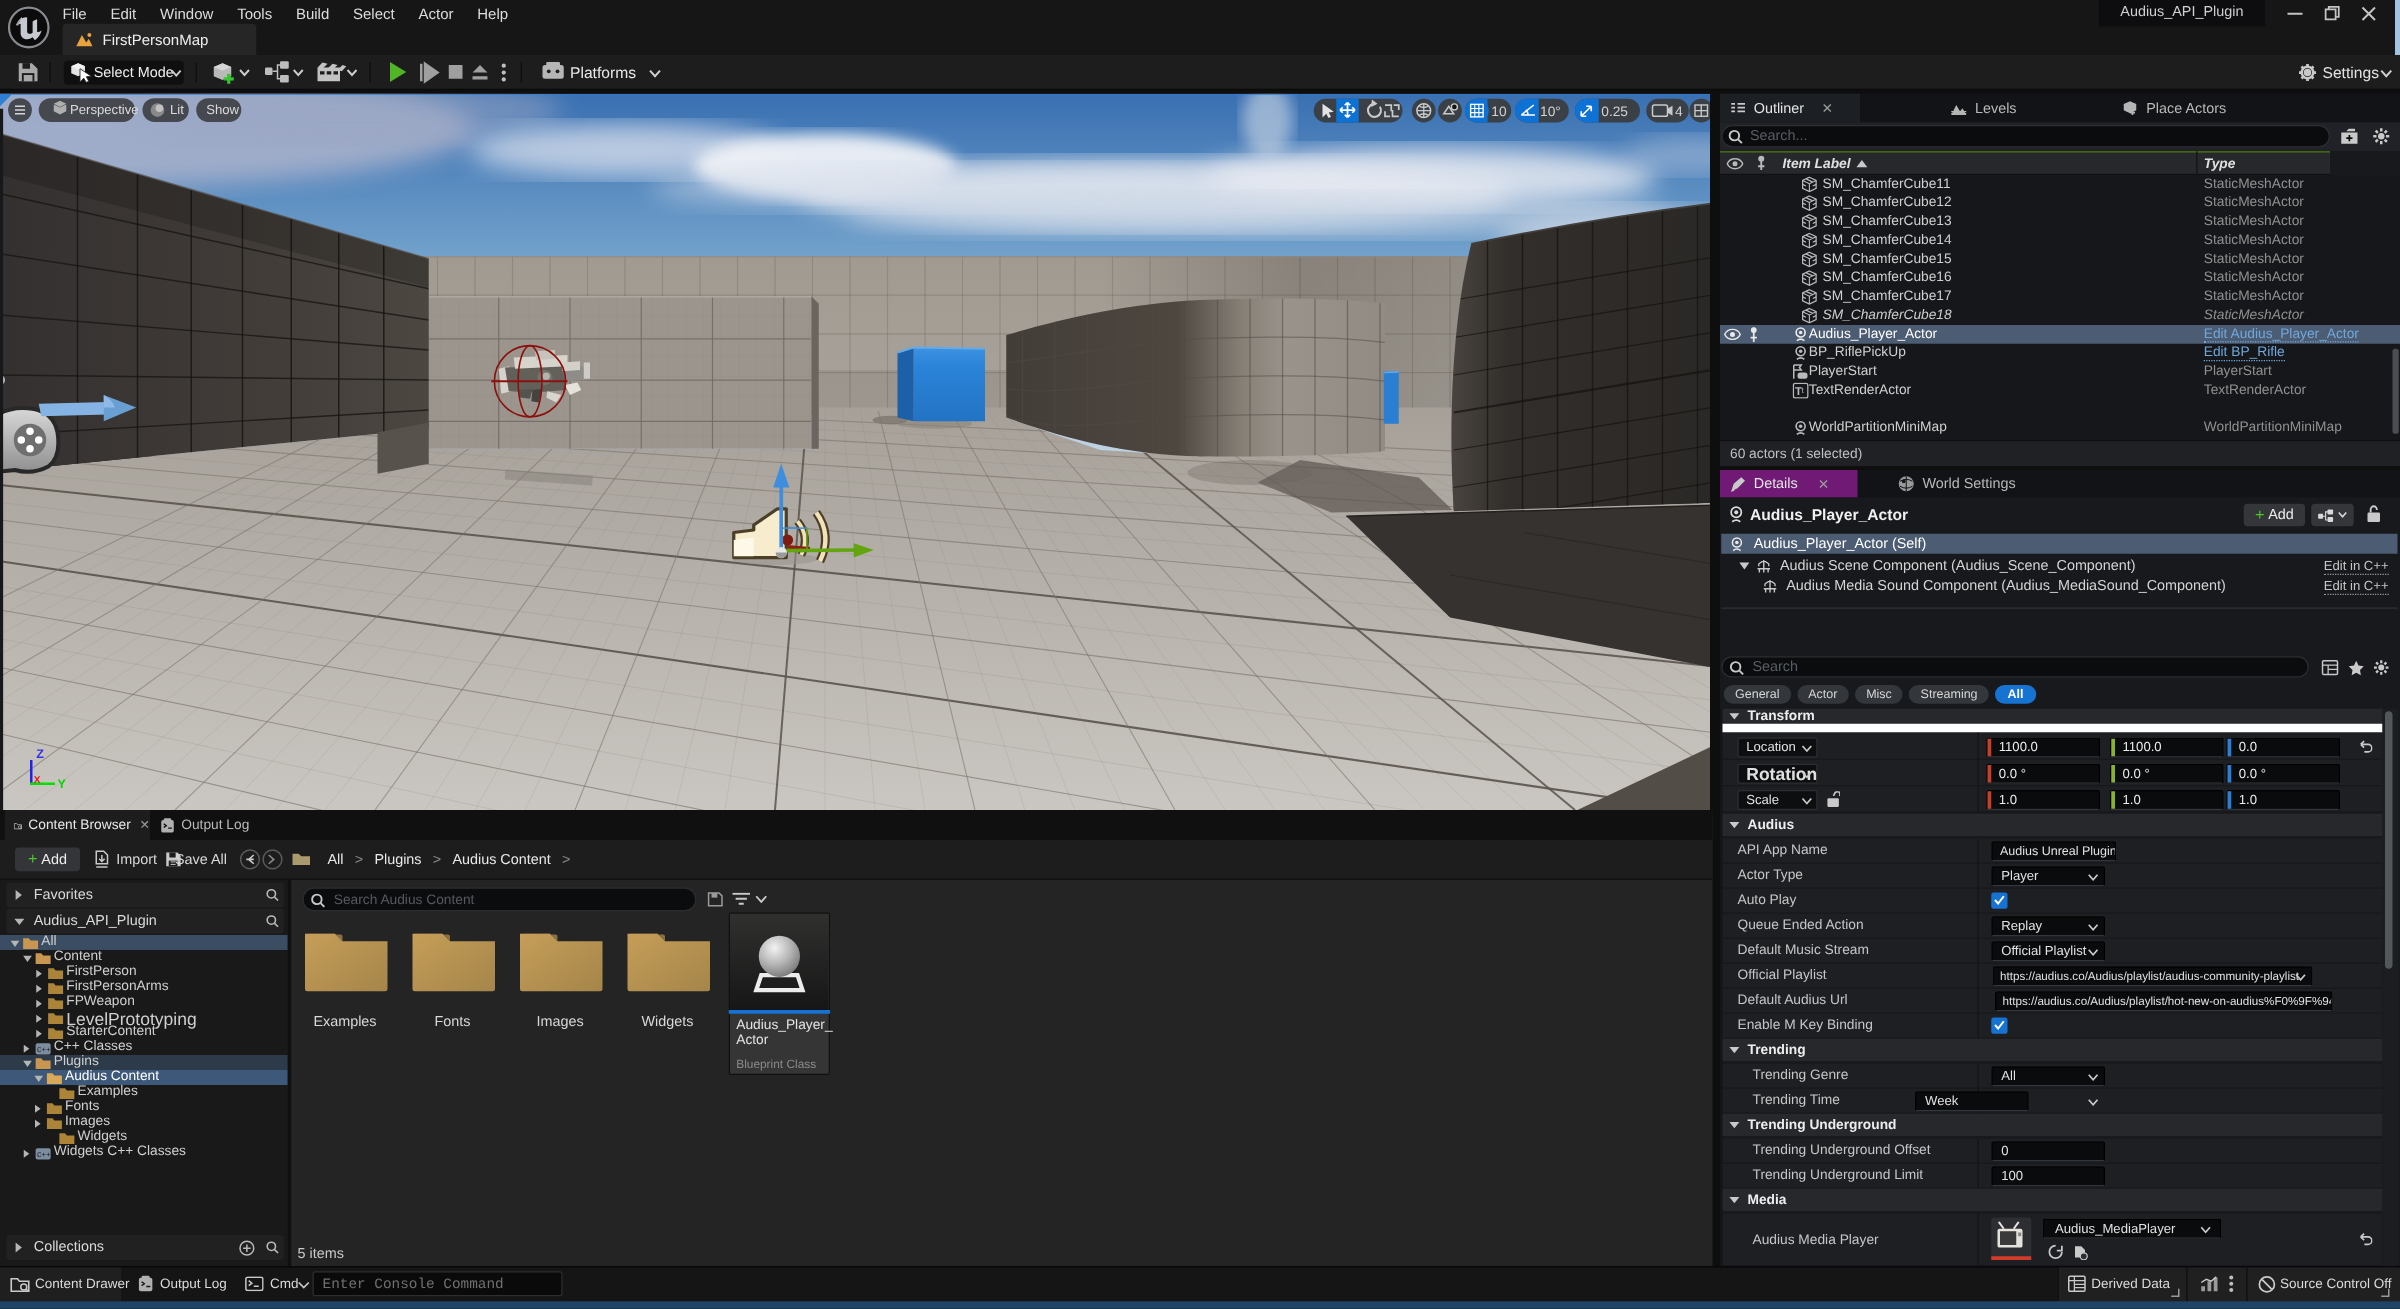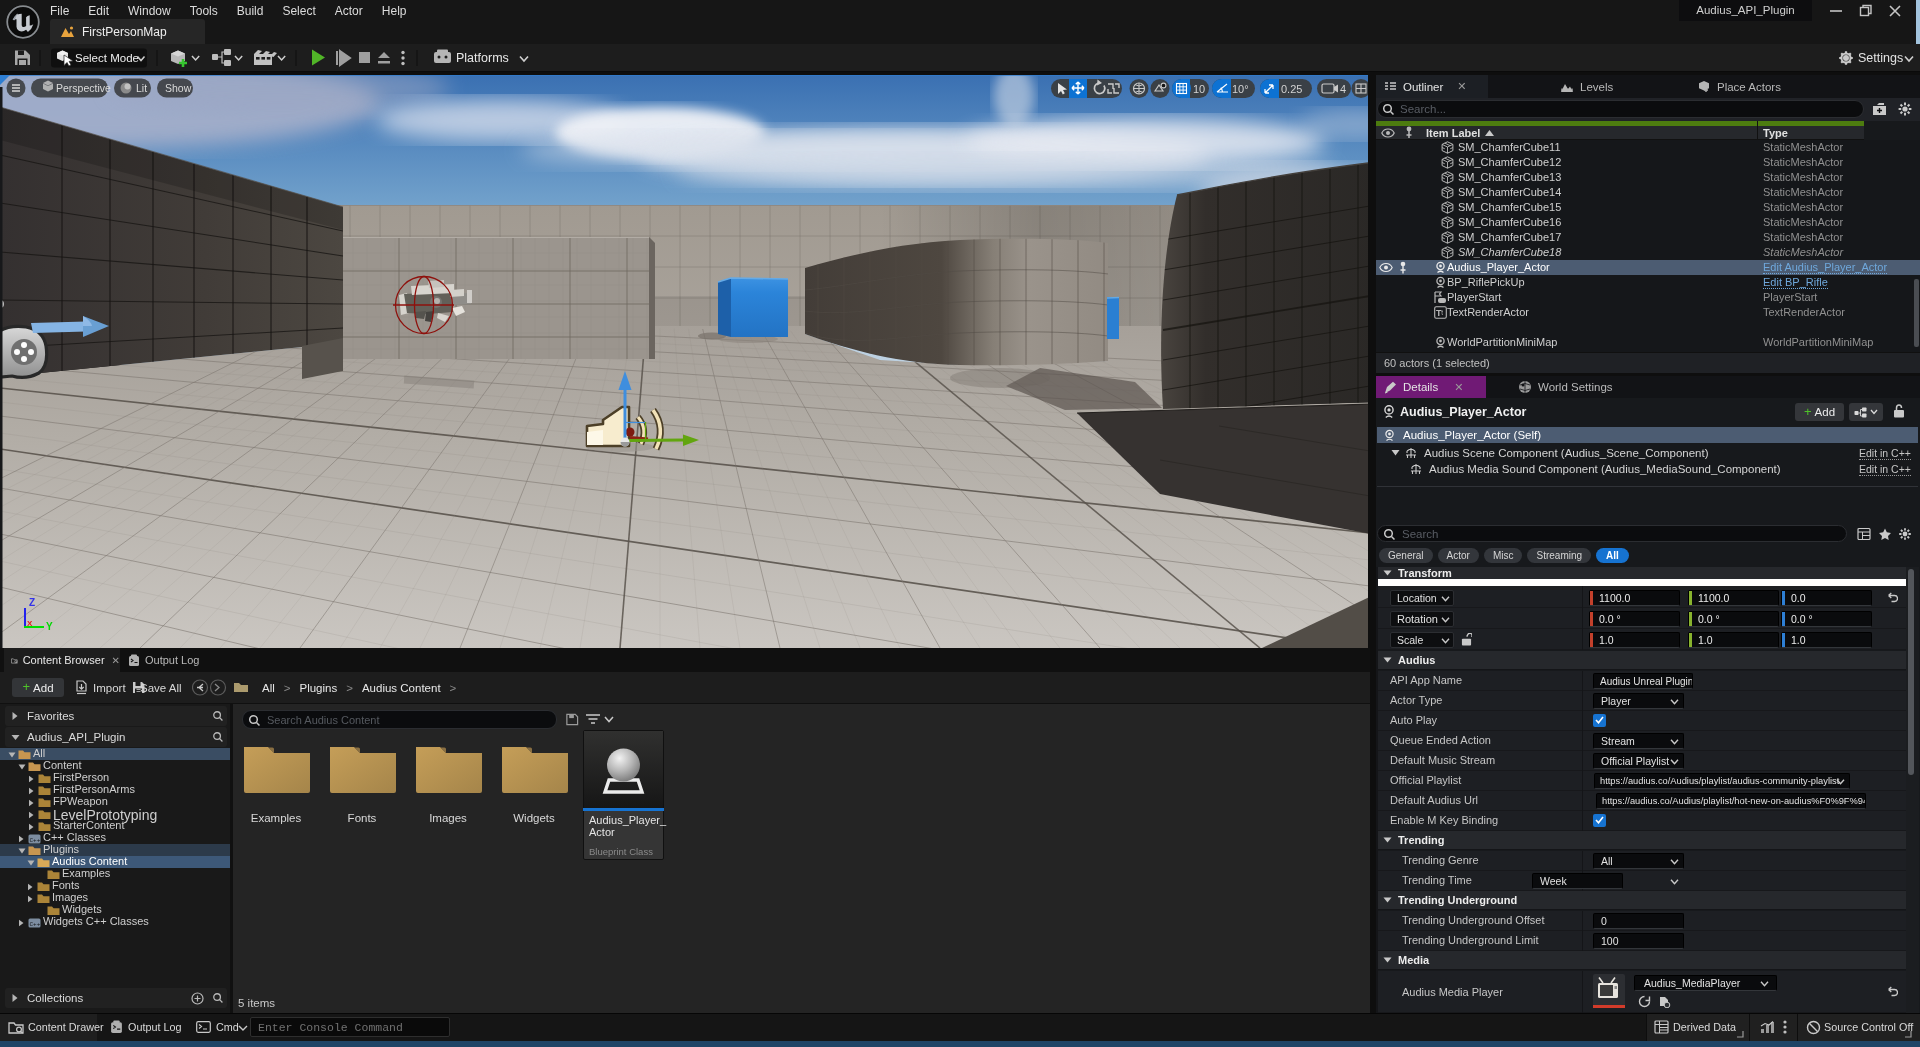--- a/index.html
+++ b/index.html
@@ -601,21 +601,21 @@
   <path d="M1 4 h4 l2 -2 h5 v2 h-11 z M1 5 h13 v9 h-13 z" fill="#c9c9c9"></path>
     <path d="M7.5 7 v5 M5 9.5 h5" stroke="#0b0c0e" stroke-width="1.4"></path>
   <g fill="#c9c9c9">
       <circle cx="33" cy="8" r="2.6"></circle>
       <g stroke="#c9c9c9" stroke-width="2">
         <path d="M33 1.6 v2.6 M33 11.8 v2.6 M26.6 8 h2.6 M36.8 8 h2.6 M28.5 3.5 l1.8 1.8 M35.7 10.7 l1.8 1.8 M37.5 3.5 l-1.8 1.8 M30.3 10.7 l-1.8 1.8"></path>
       </g>
     </g>
 </svg>
 
-<div class="abs row" style="left:1376px;top:121px;width:488px;height:19px;background:#26282c;border-top:5px solid #4d7c0f;border-bottom:1px solid #111;">
+<div class="abs row" style="left:1376px;top:121px;width:488px;height:19px;background:#26282c;border-top:1px solid #4d7c0f;border-bottom:1px solid #111;font-style:italic;">
   <svg style="margin-left:5px" width="14" height="10" viewBox="0 0 14 10">
       <path d="M7 1 C3.5 1 1.5 3.5 0.8 5 C1.5 6.5 3.5 9 7 9 C10.5 9 12.5 6.5 13.2 5 C12.5 3.5 10.5 1 7 1 Z" fill="none" stroke="#b9b9b9" stroke-width="1.2"></path>
       <circle cx="7" cy="5" r="2" fill="#b9b9b9"></circle>
     </svg>
   <svg style="margin-left:9px" width="10" height="13" viewBox="0 0 10 13">
       <path d="M5 1 v8 M2.5 9 h5 M5 9 v3" stroke="#b9b9b9" stroke-width="1.5"></path>
       <circle cx="5" cy="3" r="2.4" fill="#b9b9b9"></circle>
     </svg>
   <span class="txt" style="margin-left:12px;color:#e0e0e0;font-weight:bold;font-size:11px;">Item Label</span>
   <svg style="margin-left:5px" width="9" height="6">
@@ -871,21 +871,21 @@
 <div class="abs" style="left:1589px;top:590px;width:91px;height:16px;background:#0a0b0d;border:1px solid #000;border-bottom-color:#33363a;border-radius:2px;color:#ececec;font-size:10.5px;line-height:15px;padding-left:9px;">1100.0</div>
 <div class="abs" style="left:1590px;top:591px;width:3px;height:14px;background:#c3402b;"></div>
 <div class="abs" style="left:1688px;top:590px;width:91px;height:16px;background:#0a0b0d;border:1px solid #000;border-bottom-color:#33363a;border-radius:2px;color:#ececec;font-size:10.5px;line-height:15px;padding-left:9px;">1100.0</div>
 <div class="abs" style="left:1689px;top:591px;width:3px;height:14px;background:#88b32e;"></div>
 <div class="abs" style="left:1781px;top:590px;width:91px;height:16px;background:#0a0b0d;border:1px solid #000;border-bottom-color:#33363a;border-radius:2px;color:#ececec;font-size:10.5px;line-height:15px;padding-left:9px;">0.0</div>
 <div class="abs" style="left:1782px;top:591px;width:3px;height:14px;background:#2e7fd4;"></div>
 <svg class="abs" style="left:1886px;top:592px" width="12" height="11" viewBox="0 0 12 11">
     <path d="M2.5 3.5 h6 a3 3 0 0 1 0 6 h-3 M2.5 3.5 l2.8 -2.6 M2.5 3.5 l2.8 2.6" fill="none" stroke="#c9c9c9" stroke-width="1.3"></path>
   </svg>
 <div class="abs row" style="left:1390px;top:611px;width:64px;height:16px;background:#0d0e10;border:1px solid #2c2e32;border-radius:2px;">
-    <span style="color:#e0e0e0;font-size:11px;margin-left:6px;">Rotation</span>
+    <span style="color:#e0e0e0;font-size:14px;margin-left:6px;font-weight:bold;">Rotation</span>
   </div>
 <svg class="abs" style="left:1441px;top:617px;" width="9" height="6">
     <path d="M1 0.8 l3.5 4 3.5 -4" fill="none" stroke="#c9c9c9" stroke-width="1.4"></path>
   </svg>
 <div class="abs" style="left:1589px;top:611px;width:91px;height:16px;background:#0a0b0d;border:1px solid #000;border-bottom-color:#33363a;border-radius:2px;color:#ececec;font-size:10.5px;line-height:15px;padding-left:9px;">0.0 °</div>
 <div class="abs" style="left:1590px;top:612px;width:3px;height:14px;background:#c3402b;"></div>
 <div class="abs" style="left:1688px;top:611px;width:91px;height:16px;background:#0a0b0d;border:1px solid #000;border-bottom-color:#33363a;border-radius:2px;color:#ececec;font-size:10.5px;line-height:15px;padding-left:9px;">0.0 °</div>
 <div class="abs" style="left:1689px;top:612px;width:3px;height:14px;background:#88b32e;"></div>
 <div class="abs" style="left:1781px;top:611px;width:91px;height:16px;background:#0a0b0d;border:1px solid #000;border-bottom-color:#33363a;border-radius:2px;color:#ececec;font-size:10.5px;line-height:15px;padding-left:9px;">0.0 °</div>
 <div class="abs" style="left:1782px;top:612px;width:3px;height:14px;background:#2e7fd4;"></div>
@@ -925,21 +925,21 @@
 <div class="abs" style="left:1376px;top:711px;width:530px;height:20px;background:#1d1f23;border-bottom:1px solid #17181b;"></div>
 <div class="abs" style="left:1582px;top:711px;width:1px;height:20px;background:#141518;"></div>
 <div class="abs txt" style="left:1390px;top:714px;color:#c6c6c6;font-size:11px;">Auto Play</div>
 <div class="abs" style="left:1593px;top:714px;width:13px;height:13px;background:#1673d1;border-radius:2px;"></div>
 <svg class="abs" style="left:1595px;top:716px;" width="9" height="8">
     <path d="M1 4 l2.5 2.8 L8 1" fill="none" stroke="#fff" stroke-width="1.6"></path>
   </svg>
 <div class="abs" style="left:1376px;top:731px;width:530px;height:20px;background:#1d1f23;border-bottom:1px solid #17181b;"></div>
 <div class="abs" style="left:1582px;top:731px;width:1px;height:20px;background:#141518;"></div>
 <div class="abs txt" style="left:1390px;top:734px;color:#c6c6c6;font-size:11px;">Queue Ended Action</div>
-<div class="abs" style="left:1593px;top:733px;width:91px;height:16px;background:#0a0b0d;border:1px solid #000;border-bottom-color:#33363a;border-radius:2px;color:#e2e2e2;font-size:10.5px;line-height:15px;padding-left:7px;white-space:nowrap;overflow:hidden;">Stream</div>
+<div class="abs" style="left:1593px;top:733px;width:91px;height:16px;background:#0a0b0d;border:1px solid #000;border-bottom-color:#33363a;border-radius:2px;color:#e2e2e2;font-size:10.5px;line-height:15px;padding-left:7px;white-space:nowrap;overflow:hidden;">Replay</div>
 <svg class="abs" style="left:1670px;top:739px;" width="9" height="6">
     <path d="M1 0.8 l3.5 4 3.5 -4" fill="none" stroke="#c9c9c9" stroke-width="1.4"></path>
   </svg>
 <div class="abs" style="left:1376px;top:751px;width:530px;height:20px;background:#1d1f23;border-bottom:1px solid #17181b;"></div>
 <div class="abs" style="left:1582px;top:751px;width:1px;height:20px;background:#141518;"></div>
 <div class="abs txt" style="left:1390px;top:754px;color:#c6c6c6;font-size:11px;">Default Music Stream</div>
 <div class="abs" style="left:1593px;top:753px;width:91px;height:16px;background:#0a0b0d;border:1px solid #000;border-bottom-color:#33363a;border-radius:2px;color:#e2e2e2;font-size:10.5px;line-height:15px;padding-left:7px;white-space:nowrap;overflow:hidden;">Official Playlist</div>
 <svg class="abs" style="left:1670px;top:759px;" width="9" height="6">
     <path d="M1 0.8 l3.5 4 3.5 -4" fill="none" stroke="#c9c9c9" stroke-width="1.4"></path>
   </svg>

